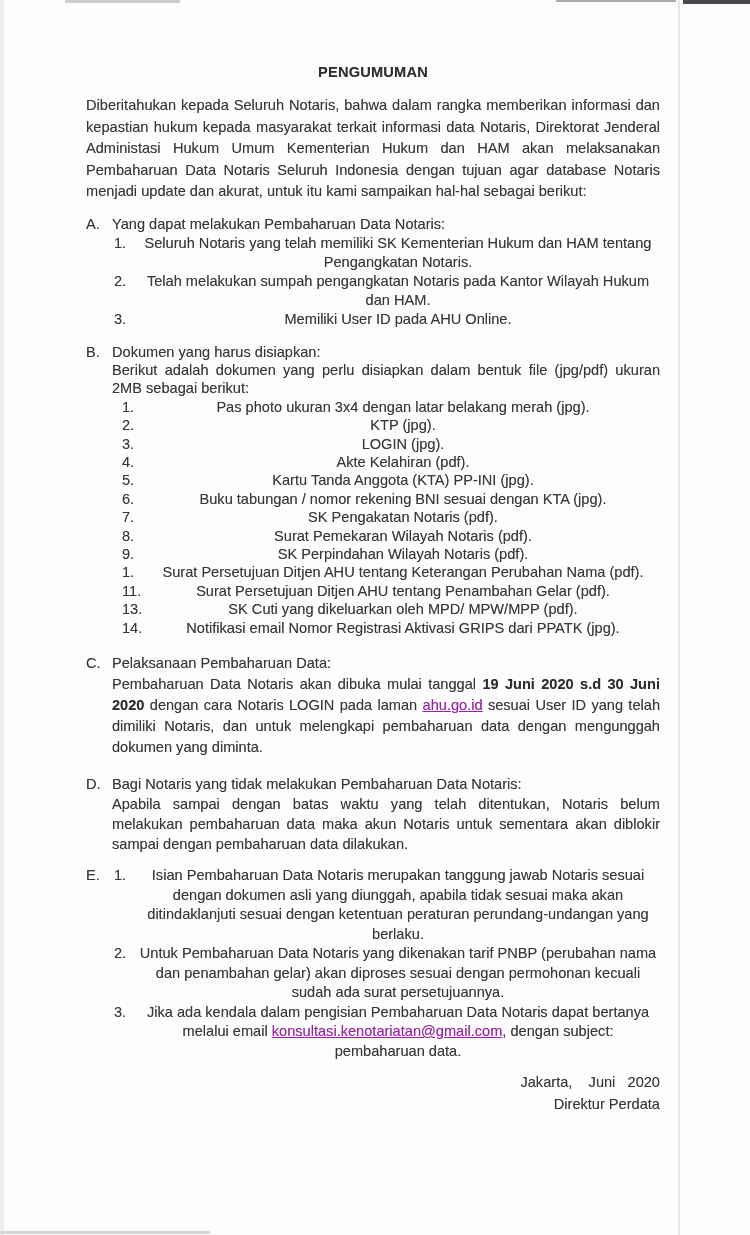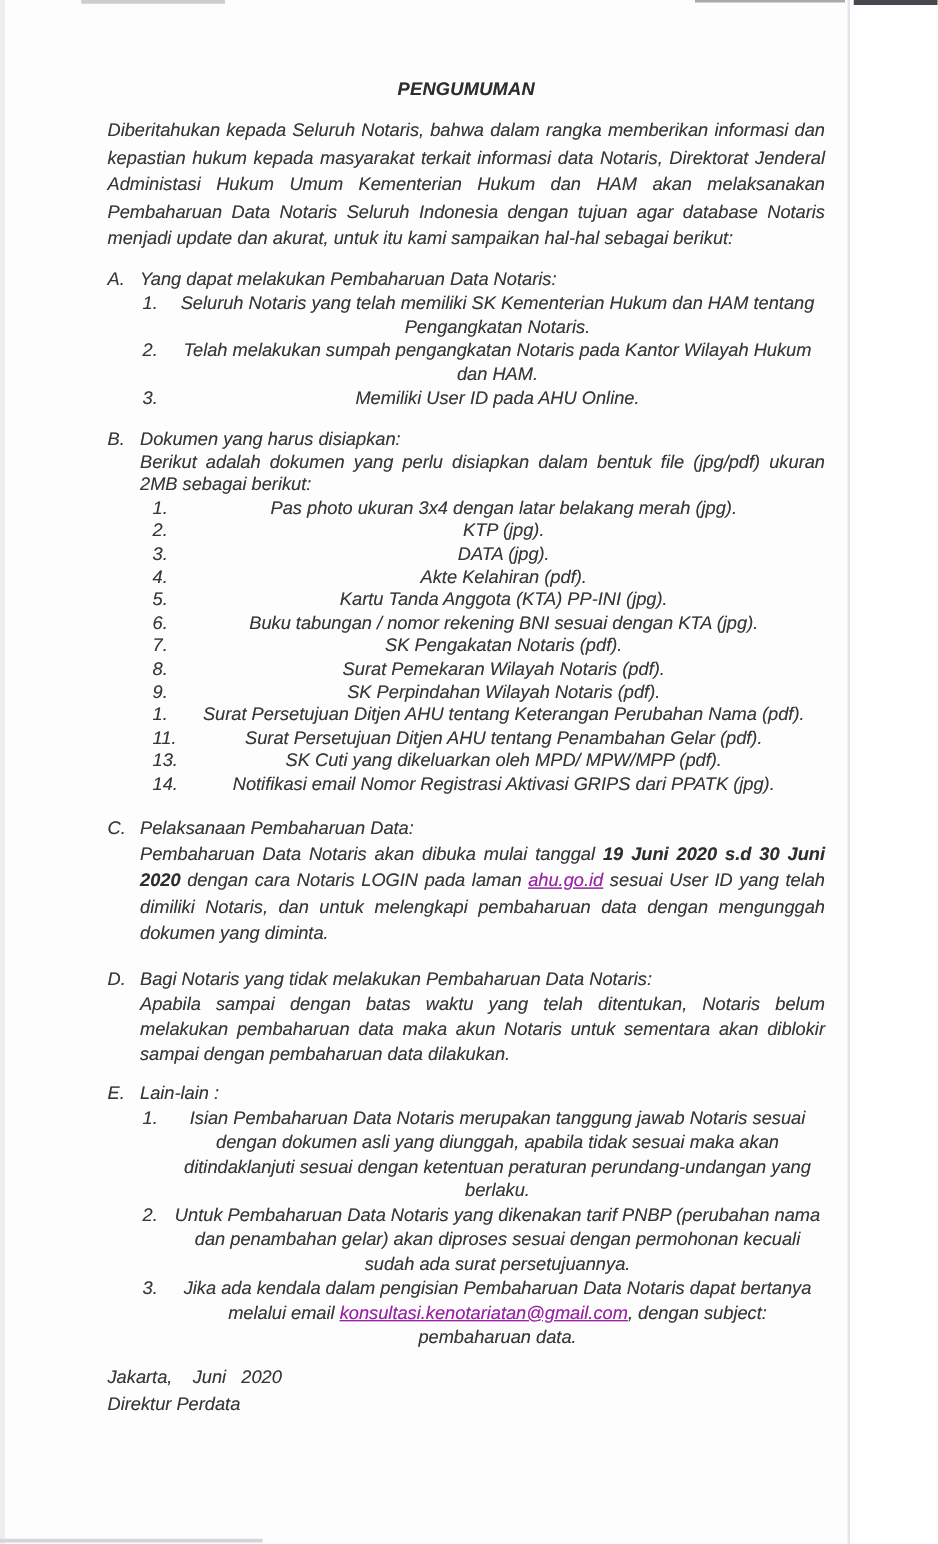--- a/index.html
+++ b/index.html
@@ -4,21 +4,21 @@
 <style>
   html, body { margin: 0; padding: 0; }
   body {
     width: 750px; height: 1235px;
     background: #ffffff;
     font-family: "Liberation Sans", sans-serif;
     color: #373737;
     overflow: hidden;
     position: relative;
   }
-  .scan { position: absolute; inset: 0; background: #fdfdfd; font-style: italic; }
+  .scan { position: absolute; inset: 0; background: #fdfdfd; }
   .artifact { position: absolute; }
   .edge-left   { left: 0; top: 0; width: 4px; height: 100%; background: #eceef0; }
   .scanline-right { left: 678px; top: 0; width: 2px; height: 100%; background: #e3e5e8; }
   .paper-right { left: 680px; top: 0; right: 0; height: 100%; background: #fefefe; }
   .top-mark-1 { left: 65px;  top: 0; width: 115px; height: 3px; background: #cdcdd1; }
   .top-mark-2 { left: 556px; top: 0; width: 120px; height: 2px; background: #a8a8ae; }
   .top-mark-3 { left: 683px; top: 0; width: 67px;  height: 4px; background: #47474d; }
   .bottom-mark { left: 0; top: 1231px; width: 210px; height: 3px; background: #d6d6da; }
 
   .page {
@@ -43,21 +43,21 @@
   .sec-e { line-height: 19.5px; margin-bottom: 10px; }
 
   .li { display: flex; align-items: flex-start; }
   .li .num { flex: 0 0 24px; box-sizing: border-box; padding-left: 2px; }
   .sec-b .li .num { flex: 0 0 34px; padding-left: 10px; }
   .li .txt { flex: 1; min-width: 0; text-align: center; }
 
   .b-strong { font-weight: 700; color: #2e2e2e; }
   a.doc-link { color: #a21caf; text-decoration: underline; cursor: pointer; }
 
-  .closing { text-align: left; margin-top: 1px; line-height: 22px; }
+  .closing { text-align: right; margin-top: 1px; line-height: 22px; }
   .closing .place-date { white-space: pre; }
 </style>
 </head>
 <body>
 
 <div class="scan">
   <div class="artifact paper-right"></div>
   <div class="artifact edge-left"></div>
   <div class="artifact scanline-right"></div>
   <div class="artifact top-mark-1"></div>
@@ -103,21 +103,21 @@
           <div class="li">
               <span class="num">1.</span>
               <div class="txt">Pas photo ukuran 3x4 dengan latar belakang merah (jpg).</div>
             </div>
           <div class="li">
               <span class="num">2.</span>
               <div class="txt">KTP (jpg).</div>
             </div>
           <div class="li">
               <span class="num">3.</span>
-              <div class="txt">DATA (jpg).</div>
+              <div class="txt">LOGIN (jpg).</div>
             </div>
           <div class="li">
               <span class="num">4.</span>
               <div class="txt">Akte Kelahiran (pdf).</div>
             </div>
           <div class="li">
               <span class="num">5.</span>
               <div class="txt">Kartu Tanda Anggota (KTA) PP-INI (jpg).</div>
             </div>
           <div class="li">
@@ -168,21 +168,20 @@
       <span class="sec-letter">D.</span>
       <div class="sec-body">
         <div class="sec-heading">Bagi Notaris yang tidak melakukan Pembaharuan Data Notaris:</div>
         <div class="j">Apabila sampai dengan batas waktu yang telah ditentukan, Notaris belum melakukan pembaharuan data maka akun Notaris untuk sementara akan diblokir sampai dengan pembaharuan data dilakukan.</div>
       </div>
     </div>
 
     <div class="sec sec-e">
       <span class="sec-letter">E.</span>
       <div class="sec-body">
-        <div class="sec-heading">Lain-lain :</div>
         <div class="olist">
           <div class="li">
               <span class="num">1.</span>
               <div class="txt j">Isian Pembaharuan Data Notaris merupakan tanggung jawab Notaris sesuai dengan dokumen asli yang diunggah, apabila tidak sesuai maka akan ditindaklanjuti sesuai dengan ketentuan peraturan perundang-undangan yang berlaku.</div>
             </div>
           <div class="li">
               <span class="num">2.</span>
               <div class="txt j">Untuk Pembaharuan Data Notaris yang dikenakan tarif PNBP (perubahan nama dan penambahan gelar) akan diproses sesuai dengan permohonan kecuali sudah ada surat persetujuannya.</div>
             </div>
           <div class="li">

